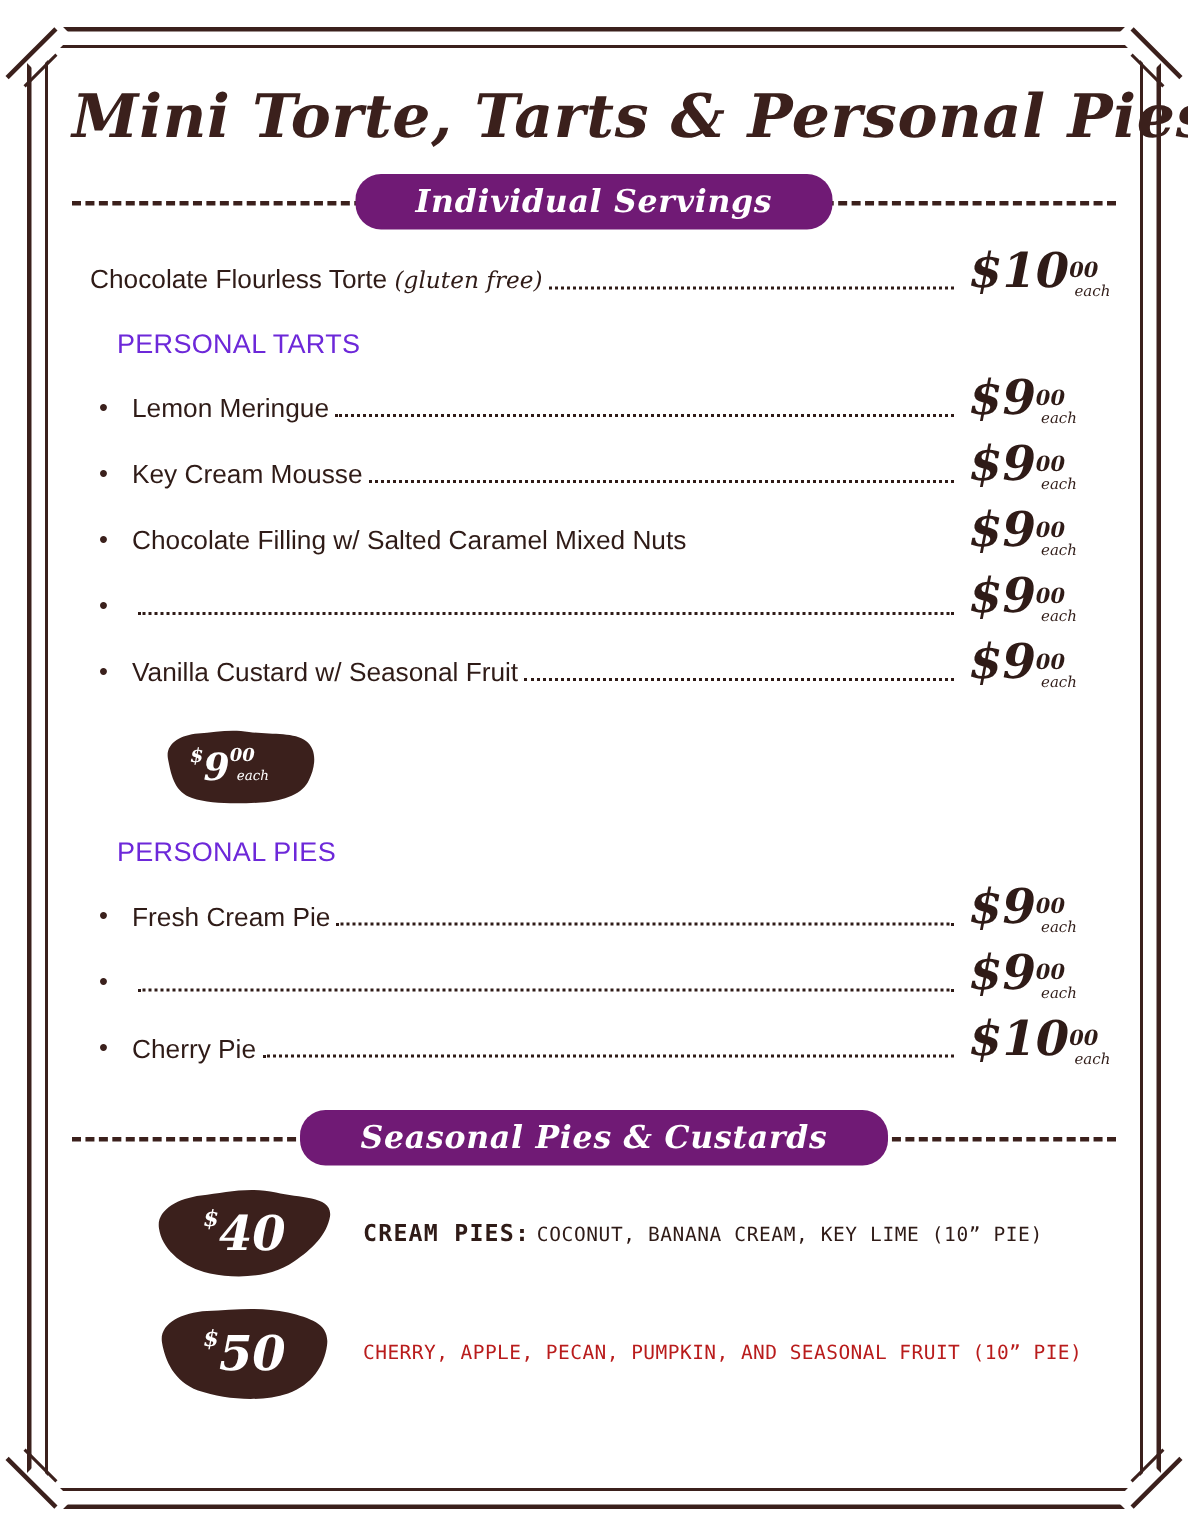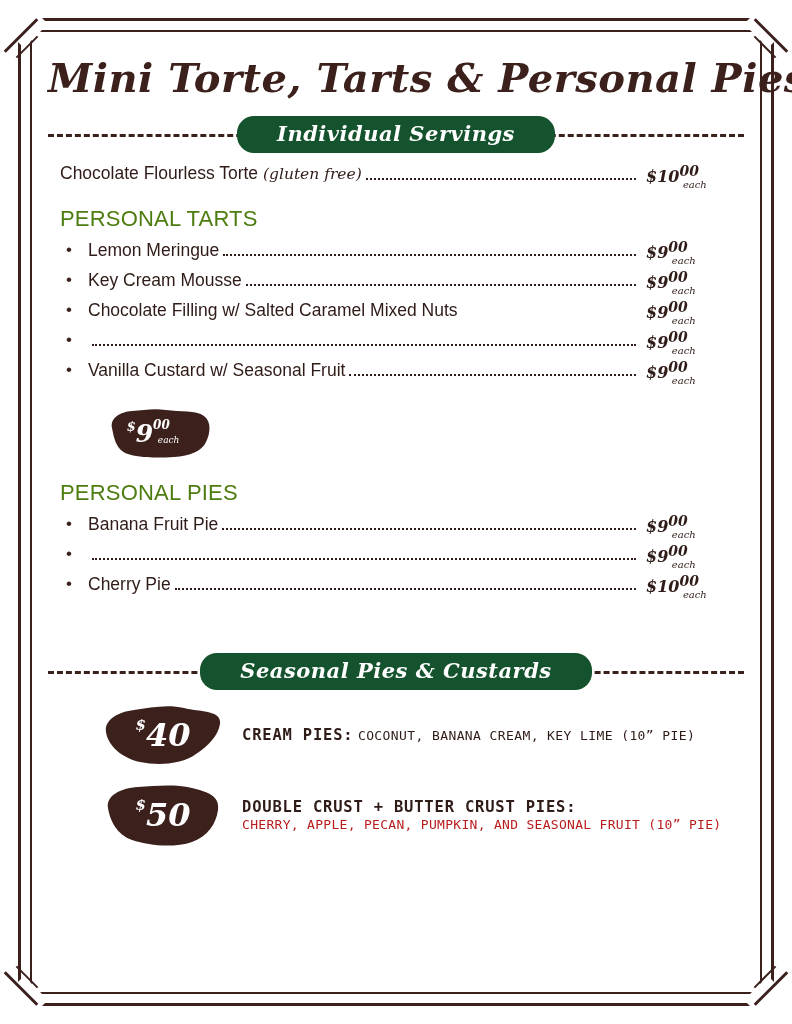--- a/index.html
+++ b/index.html
@@ -103,21 +103,21 @@
   }
   .band-row .dashes {
     position: absolute;
     left: 0;
     right: 0;
     top: 50%;
     border-top: 3px dashed #3b201c;
   }
   .band {
     position: relative;
-    background: #14532d;
+    background: #701a75;
     color: #ffffff;
     border-radius: 17px;
     padding: 5px 40px 7px 40px;
     font-family: "DejaVu Serif", serif;
     font-style: italic;
     font-weight: bold;
     font-size: 21px;
     letter-spacing: 0.5px;
     z-index: 2;
     white-space: nowrap;
@@ -161,21 +161,21 @@
   .item .price {
     flex: 0 0 auto;
     width: 86px;
     text-align: left;
     padding-left: 6px;
   }
   .price .amt {
     font-family: "DejaVu Serif", serif;
     font-style: italic;
     font-weight: bold;
-    font-size: 16px;
+    font-size: 32px;
     color: #2f1b17;
   }
   .price .cents {
     font-family: "DejaVu Serif", serif;
     font-style: italic;
     font-weight: bold;
     font-size: 14px;
     vertical-align: super;
     color: #2f1b17;
   }
@@ -183,24 +183,24 @@
     font-family: "DejaVu Serif", serif;
     font-style: italic;
     font-size: 10px;
     color: #2f1b17;
     position: relative;
     left: -16px;
     top: 6px;
   }
 
   .subhead {
-    font-size: 22px;
+    font-size: 18px;
     font-weight: normal;
-    color: #4d7c0f;
-    margin: 20px 0 6px 0;
+    color: #6d28d9;
+    margin: 20px 0 6px 18px;
     letter-spacing: 0.2px;
   }
 
   .callout {
     display: flex;
     align-items: center;
     margin: 24px 0 18px 0;
     padding-left: 44px;
   }
   .blob {
@@ -384,41 +384,41 @@
               <span class="cents-sm">00</span>
               <span class="each-sm">each</span>
           </div>
         </div>
       </div>
 
       <div class="subhead">PERSONAL PIES</div>
 
       <div class="item">
         <div class="bullet">•</div>
-        <div class="label">Banana Fruit Pie</div>
+        <div class="label">Fresh Cream Pie</div>
         <div class="leader"></div>
         <div class="price"><span class="amt">$9</span><span class="cents">00</span><span class="each">each</span></div>
       </div>
 
       <div class="item">
         <div class="bullet">•</div>
         <div class="leader"></div>
         <div class="price"><span class="amt">$9</span><span class="cents">00</span><span class="each">each</span></div>
       </div>
 
       <div class="item">
         <div class="bullet">•</div>
         <div class="label">Cherry Pie</div>
         <div class="leader"></div>
         <div class="price"><span class="amt">$10</span><span class="cents">00</span><span class="each">each</span></div>
       </div>
 
     </div>
 
-    <div class="band-row" style="margin-top:58px;">
+    <div class="band-row" style="margin-top:30px;">
       <div class="dashes"></div>
       <div class="band">Seasonal Pies &amp; Custards</div>
     </div>
 
     <div class="section">
 
       <div class="seasonal-row">
         <div class="blob-lg">
           <svg width="126" height="66" viewBox="0 0 126 66" aria-hidden="true">
             <path d="M6,30 C4,18 18,10 34,8 C50,6 66,2 84,6 C100,10 122,8 120,22 C118,34 108,44 96,52 C82,62 60,64 40,60 C22,56 8,44 6,30 Z" fill="#3b201c"></path>
@@ -438,21 +438,20 @@
         <div class="blob-lg">
           <svg width="126" height="66" viewBox="0 0 126 66" aria-hidden="true">
             <path d="M8,26 C6,14 20,6 38,5 C56,4 74,2 92,6 C108,10 120,14 118,28 C116,42 108,54 92,60 C74,66 50,64 32,58 C16,52 10,38 8,26 Z" fill="#3b201c"></path>
           </svg>
           <div class="blob-text">
             <span class="dollar">$</span>
               <span class="num">50</span>
           </div>
         </div>
         <div class="seasonal-text">
-          <span class="s-title">DOUBLE CRUST + BUTTER CRUST PIES:</span>
           <span class="s-body-block">CHERRY, APPLE, PECAN, PUMPKIN, AND SEASONAL FRUIT (10” PIE)</span>
         </div>
       </div>
 
     </div>
 
   </div>
 </div>
 
 </body></html>

